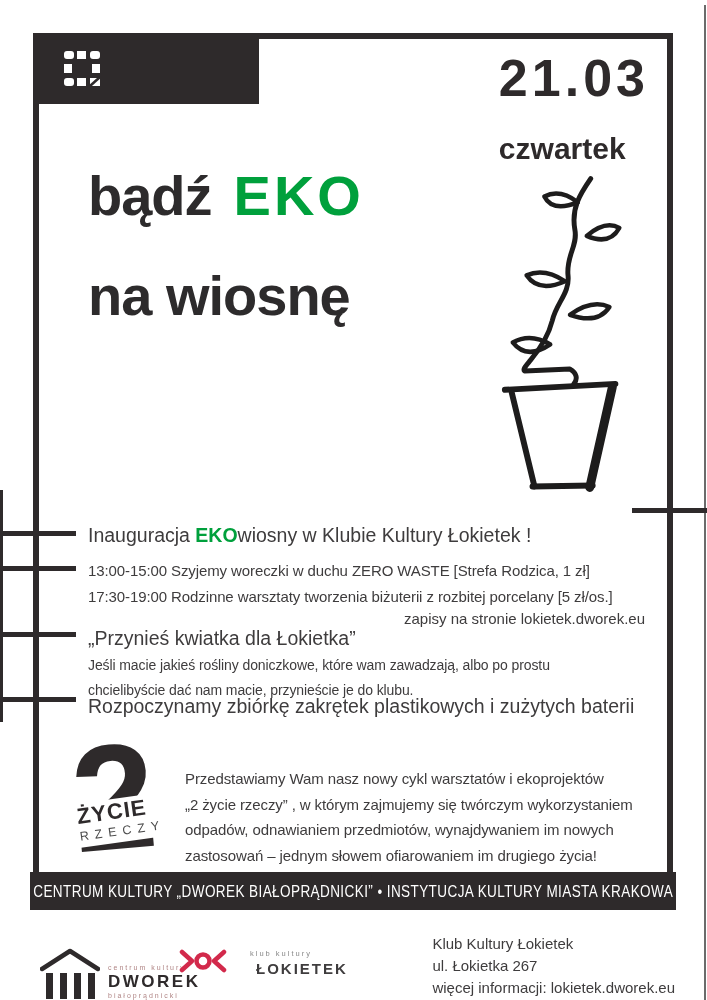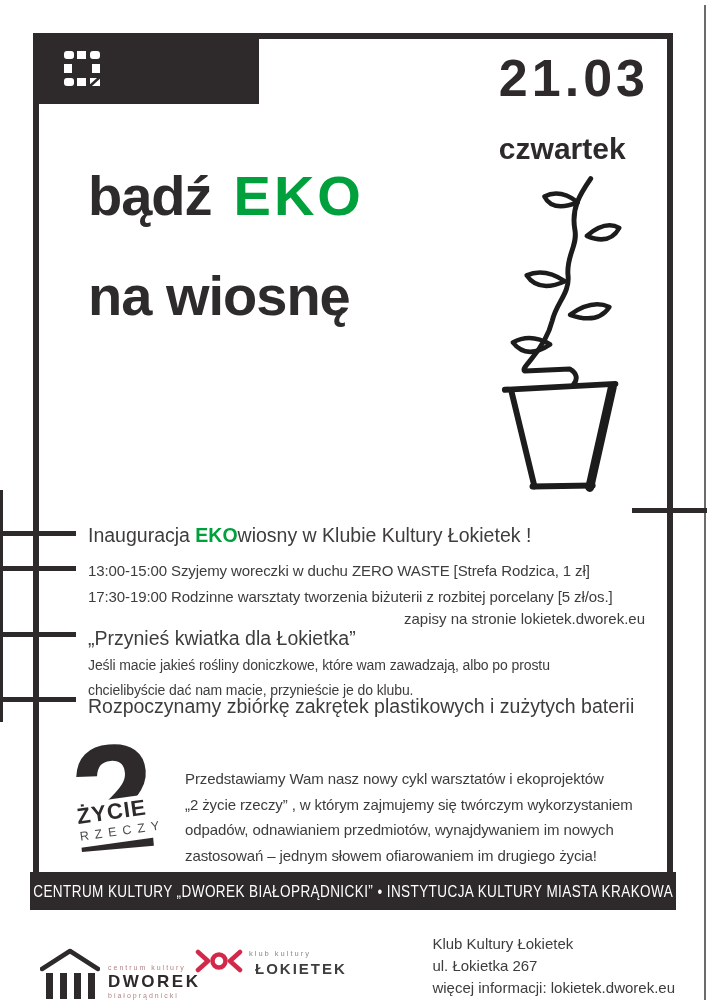--- a/index.html
+++ b/index.html
@@ -56,21 +56,21 @@
   .bar{left:30px;top:872px;width:646px;height:38px;background:#2e2a2b;
        display:flex;align-items:center;justify-content:center;}
   .bar-inner{color:#fff;font-size:16.5px;letter-spacing:0.5px;white-space:nowrap;
              transform:scaleX(0.82);}
 
   
   .dworek-logo{left:40px;top:948px;display:flex;align-items:center;gap:8px;}
   .dworek-text{padding-top:12px;}
   .logo-small{font-size:7px;letter-spacing:2px;color:#b08585;line-height:1.4;}
   .dworek-name{font-size:17px;font-weight:bold;color:#2e2a2b;letter-spacing:2.5px;line-height:1.1;}
-  .lokietek-logo{left:195px;top:948px;display:flex;align-items:center;gap:6px;}
+  .lokietek-logo{left:179px;top:948px;display:flex;align-items:center;gap:23px;}
   .lok-small{font-size:7.5px;letter-spacing:2px;color:#8a8a8a;line-height:1.5;}
   .lok-name{font-size:15px;font-weight:bold;color:#3f3d3e;letter-spacing:2px;line-height:1.2;margin-left:6px;}
   .address{right:32px;top:933px;text-align:left;font-size:15px;line-height:22px;color:#3e3c3d;}
 </style>
 </head>
 <body>
 
 <div class="abs frame"></div>
 
 <div class="abs edge-left"></div>

